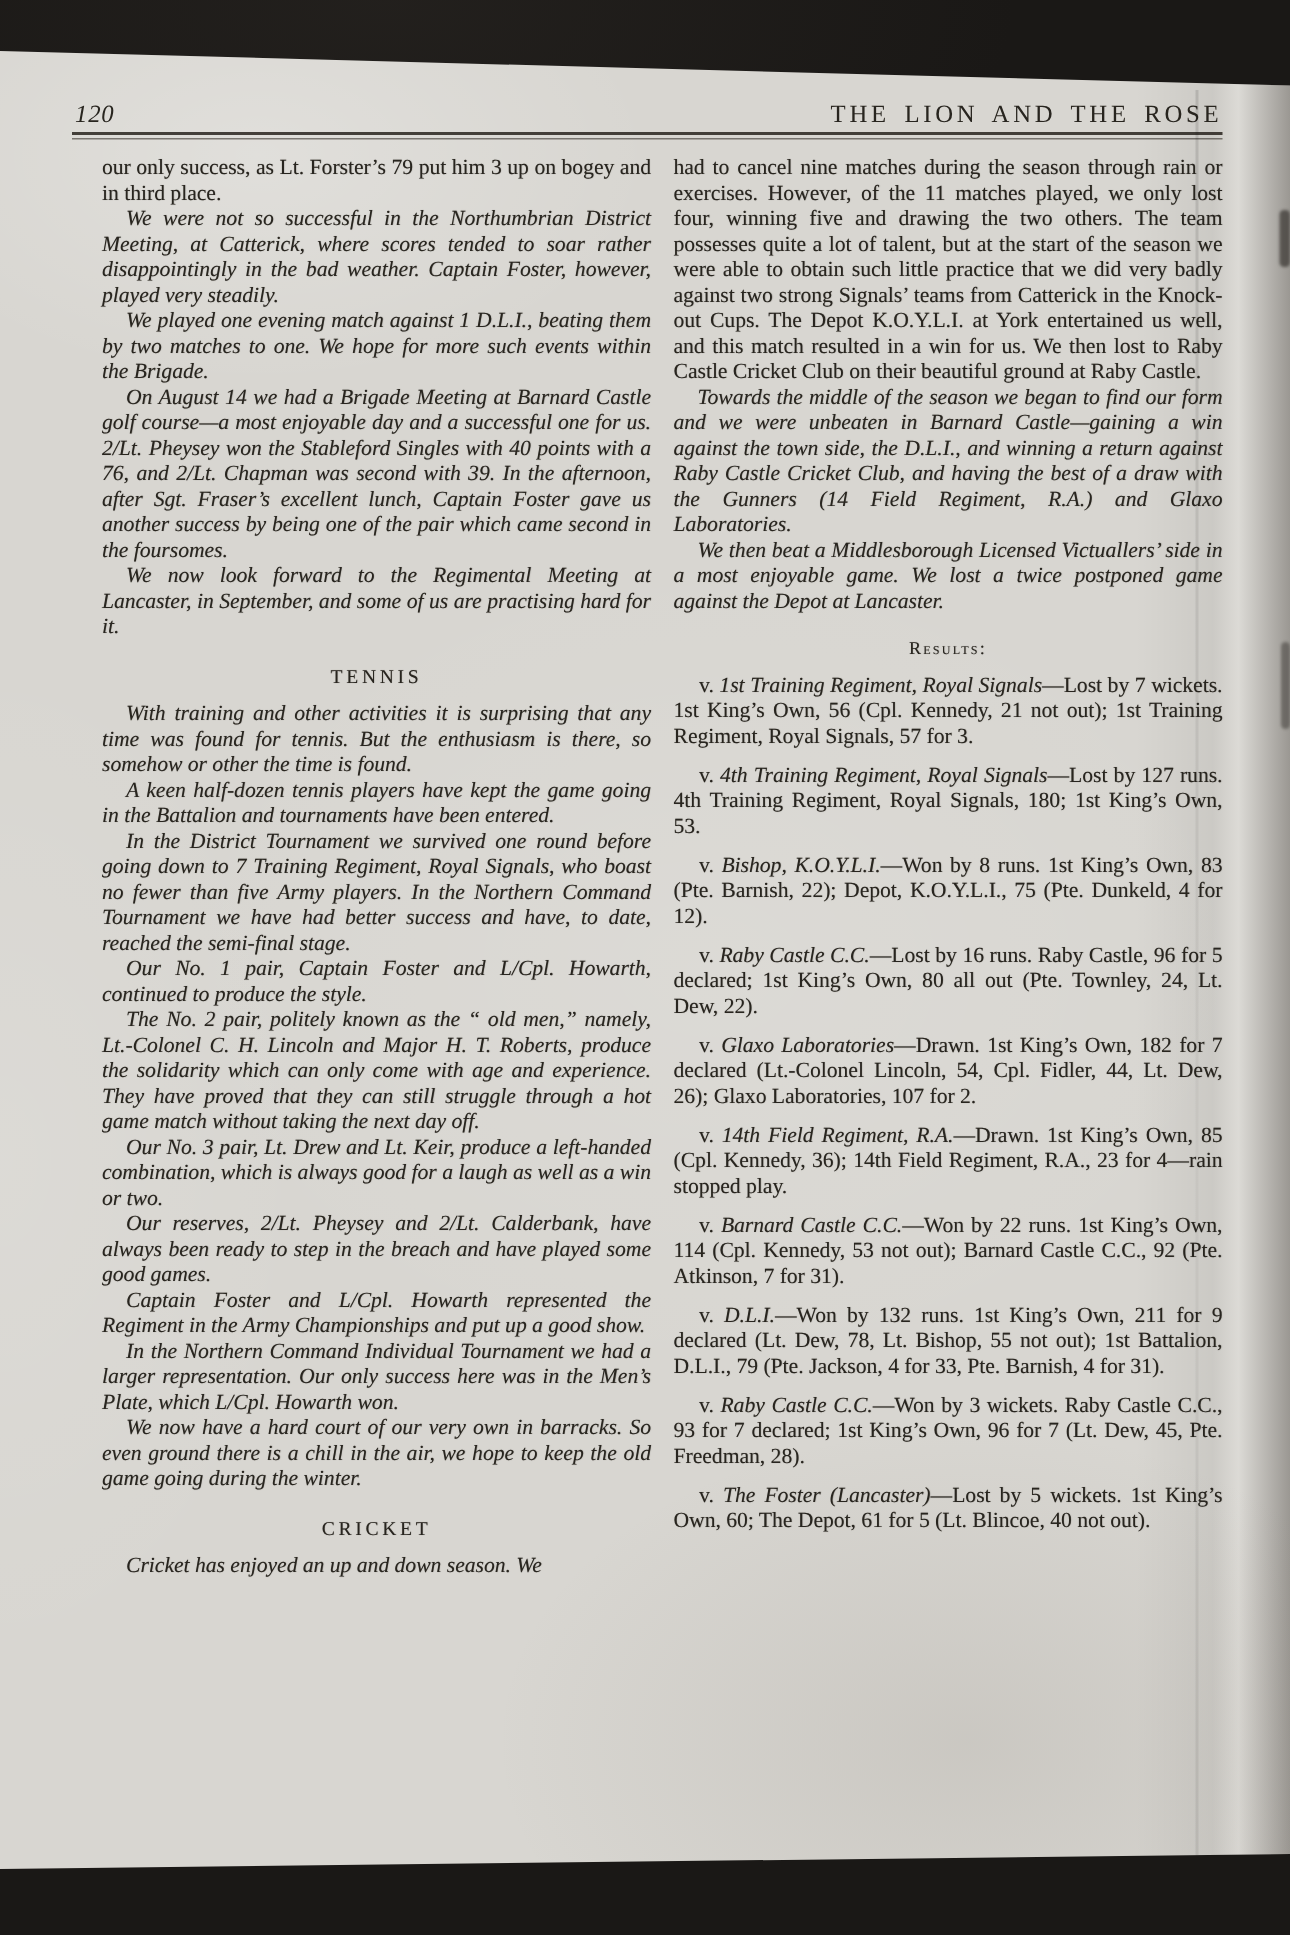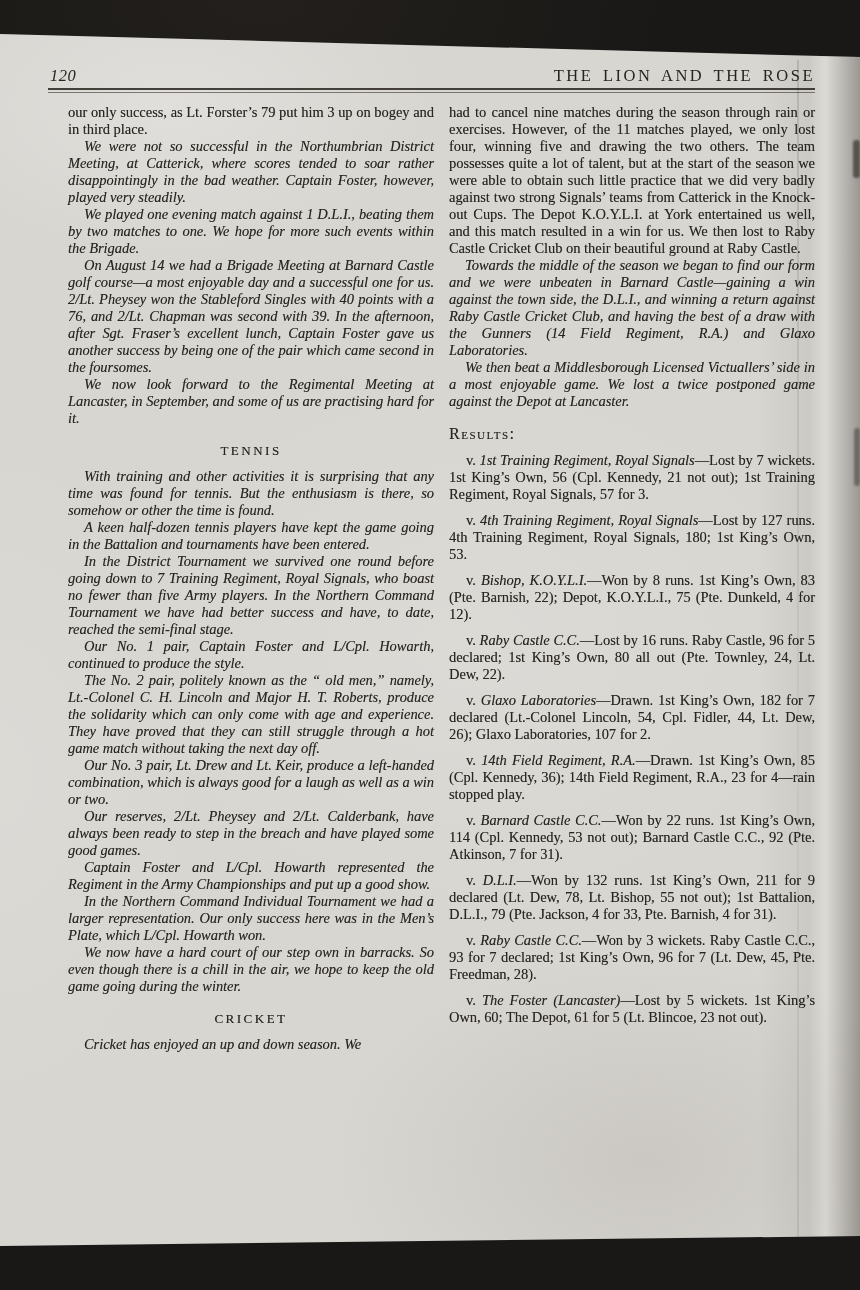--- a/index.html
+++ b/index.html
@@ -91,22 +91,22 @@
     margin: 16px 0 9px 0;
     text-align: center;
     font-size: 13px;
     letter-spacing: 2.5px;
     text-shadow: 0.2px 0.2px 0.6px rgba(45,40,33,0.45);
   }
   .results-label {
     margin: 15px 0 0 0;
     font-variant: small-caps;
     letter-spacing: 1.5px;
-    font-size: 16px;
-    text-align: left;
+    font-size: 12px;
+    text-align: center;
     text-shadow: 0.2px 0.2px 0.6px rgba(45,40,33,0.45);
   }
 </style>
 </head>
 <body>
 
 <div class="scan">
   <div class="paper">
 
     <div class="page-header">
@@ -125,39 +125,39 @@
           <div class="section-heading">TENNIS</div>
           <p class="para indent">With training and other activities it is surprising that any time was found for tennis.  But the enthusiasm is there, so somehow or other the time is found.</p>
           <p class="para indent">A keen half-dozen tennis players have kept the game going in the Battalion and tournaments have been entered.</p>
           <p class="para indent">In the District Tournament we survived one round before going down to 7 Training Regiment, Royal Signals, who boast no fewer than five Army players.  In the Northern Command Tournament we have had better success and have, to date, reached the semi-final stage.</p>
           <p class="para indent">Our No. 1 pair, Captain Foster and L/Cpl. Howarth, continued to produce the style.</p>
           <p class="para indent">The No. 2 pair, politely known as the “ old men,” namely, Lt.-Colonel C. H. Lincoln and Major H. T. Roberts, produce the solidarity which can only come with age and experience.  They have proved that they can still struggle through a hot game match without taking the next day off.</p>
           <p class="para indent">Our No. 3 pair, Lt. Drew and Lt. Keir, produce a left-handed combination, which is always good for a laugh as well as a win or two.</p>
           <p class="para indent">Our reserves, 2/Lt. Pheysey and 2/Lt. Calderbank, have always been ready to step in the breach and have played some good games.</p>
           <p class="para indent">Captain Foster and L/Cpl. Howarth represented the Regiment in the Army Championships and put up a good show.</p>
           <p class="para indent">In the Northern Command Individual Tournament we had a larger representation.  Our only success here was in the Men’s Plate, which L/Cpl. Howarth won.</p>
-          <p class="para indent">We now have a hard court of our step own in barracks.  So even though there is a chill in the air, we hope to keep the old game going during the winter.</p>
+          <p class="para indent">We now have a hard court of our very own in barracks.  So even ground there is a chill in the air, we hope to keep the old game going during the winter.</p>
           <div class="section-heading">CRICKET</div>
           <p class="para indent">Cricket has enjoyed an up and down season.  We</p>
         </div>
       <div class="col" id="col-right">
           <p class="para">had to cancel nine matches during the season through rain or exercises.  However, of the 11 matches played, we only lost four, winning five and drawing the two others.  The team possesses quite a lot of talent, but at the start of the season we were able to obtain such little practice that we did very badly against two strong Signals’ teams from Catterick in the Knock-out Cups.  The Depot K.O.Y.L.I. at York entertained us well, and this match resulted in a win for us.  We then lost to Raby Castle Cricket Club on their beautiful ground at Raby Castle.</p>
           <p class="para indent">Towards the middle of the season we began to find our form and we were unbeaten in Barnard Castle—gaining a win against the town side, the D.L.I., and winning a return against Raby Castle Cricket Club, and having the best of a draw with the Gunners (14 Field Regiment, R.A.) and Glaxo Laboratories.</p>
           <p class="para indent">We then beat a Middlesborough Licensed Victuallers’ side in a most enjoyable game.  We lost a twice postponed game against the Depot at Lancaster.</p>
           <div class="results-label">Results:</div>
           <p class="para result"><span>v. </span><i>1st Training Regiment, Royal Signals</i><span>—Lost by 7 wickets.  1st King’s Own, 56 (Cpl. Kennedy, 21 not out);  1st Training Regiment, Royal Signals, 57 for 3.</span></p>
           <p class="para result"><span>v. </span><i>4th Training Regiment, Royal Signals</i><span>—Lost by 127 runs.  4th Training Regiment, Royal Signals, 180;  1st King’s Own, 53.</span></p>
           <p class="para result"><span>v. </span><i>Bishop, K.O.Y.L.I.</i><span>—Won by 8 runs.  1st King’s Own, 83 (Pte. Barnish, 22);  Depot, K.O.Y.L.I., 75 (Pte. Dunkeld, 4 for 12).</span></p>
           <p class="para result"><span>v. </span><i>Raby Castle C.C.</i><span>—Lost by 16 runs.  Raby Castle, 96 for 5 declared;  1st King’s Own, 80 all out (Pte. Townley, 24, Lt. Dew, 22).</span></p>
           <p class="para result"><span>v. </span><i>Glaxo Laboratories</i><span>—Drawn.  1st King’s Own, 182 for 7 declared (Lt.-Colonel Lincoln, 54, Cpl. Fidler, 44, Lt. Dew, 26);  Glaxo Laboratories, 107 for 2.</span></p>
           <p class="para result"><span>v. </span><i>14th Field Regiment, R.A.</i><span>—Drawn.  1st King’s Own, 85 (Cpl. Kennedy, 36);  14th Field Regiment, R.A., 23 for 4—rain stopped play.</span></p>
           <p class="para result"><span>v. </span><i>Barnard Castle C.C.</i><span>—Won by 22 runs.  1st King’s Own, 114 (Cpl. Kennedy, 53 not out);  Barnard Castle C.C., 92 (Pte. Atkinson, 7 for 31).</span></p>
           <p class="para result"><span>v. </span><i>D.L.I.</i><span>—Won by 132 runs.  1st King’s Own, 211 for 9 declared (Lt. Dew, 78, Lt. Bishop, 55 not out);  1st Battalion, D.L.I., 79 (Pte. Jackson, 4 for 33, Pte. Barnish, 4 for 31).</span></p>
           <p class="para result"><span>v. </span><i>Raby Castle C.C.</i><span>—Won by 3 wickets.  Raby Castle C.C., 93 for 7 declared;  1st King’s Own, 96 for 7 (Lt. Dew, 45, Pte. Freedman, 28).</span></p>
-          <p class="para result"><span>v. </span><i>The Foster (Lancaster)</i><span>—Lost by 5 wickets.  1st King’s Own, 60;  The Depot, 61 for 5 (Lt. Blincoe, 23 not out).</span></p>
+          <p class="para result"><span>v. </span><i>The Foster (Lancaster)</i><span>—Lost by 5 wickets.  1st King’s Own, 60;  The Depot, 61 for 5 (Lt. Blincoe, 40 not out).</span></p>
         </div>
     </div>
 
     <div class="crease"></div>
     <div class="edge-mark m1"></div>
     <div class="edge-mark m2"></div>
   </div>
 </div>
 
 </body></html>

